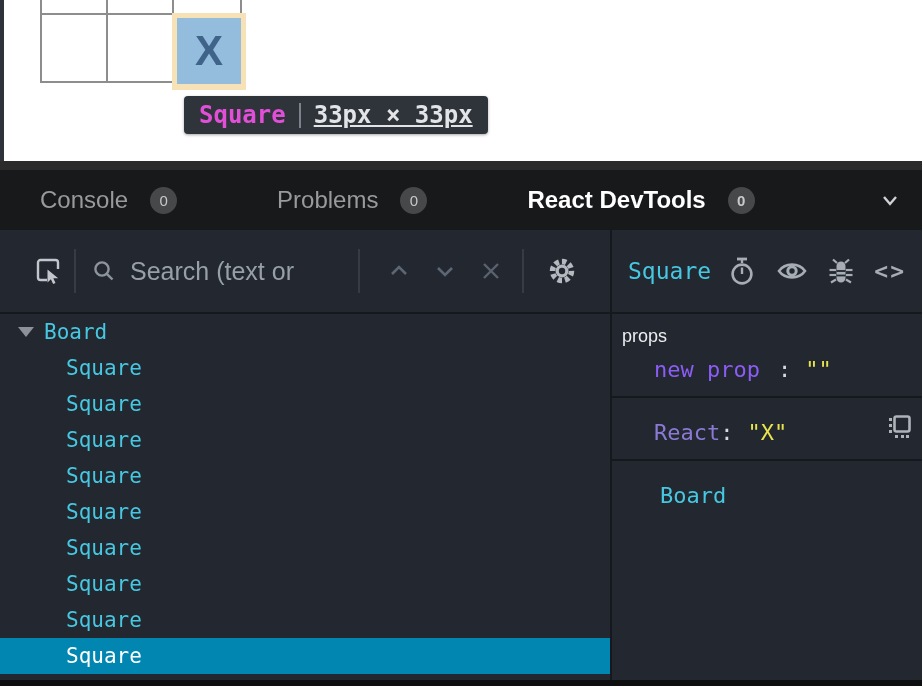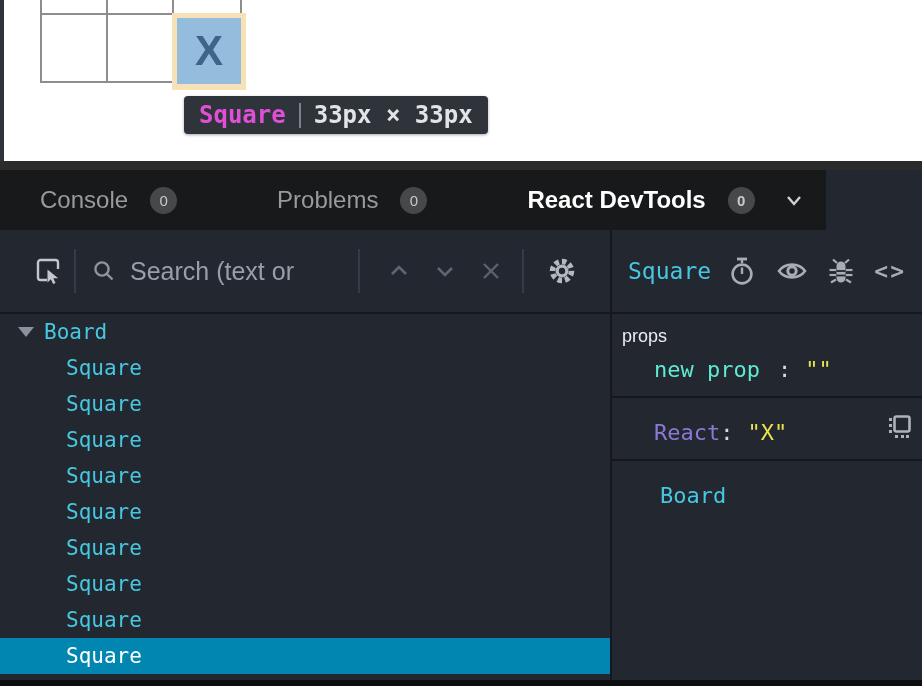--- a/index.html
+++ b/index.html
@@ -20,25 +20,25 @@
             background:var(--highlight-cream,#f7e2b8);}
   .hl-inner{position:absolute;left:5px;top:5px;width:64px;height:66px;
             background:var(--highlight-blue,#93bcdd);display:flex;align-items:center;justify-content:center;
             font-weight:bold;font-size:42px;color:#3f6389;}
   .overlay-tooltip{position:absolute;left:184px;top:96px;height:38px;background:#2f343b;
             border-radius:4px;display:inline-flex;align-items:center;padding:0 15px;
             font-family:"DejaVu Sans Mono",monospace;font-weight:bold;font-size:24px;
             box-shadow:0 1px 3px rgba(0,0,0,.35);}
   .tt-component{color:var(--overlay-magenta,#e14fd8);}
   .tt-divider{width:2px;height:25px;background:#7c828b;margin:0 13px;}
-  .tt-size{color:#e2e4e8;}
+  .tt-size{color:#e2e4e8;text-decoration:underline;}
 
   
   .chrome-strip{position:absolute;left:0;top:161px;width:922px;height:9px;background:#2b2b2b;}
-  .tab-bar{position:absolute;left:0;top:170px;width:826px;height:60px;background:#17191b;
+  .tab-bar{position:absolute;left:0;top:170px;width:922px;height:60px;background:#17191b;
            display:flex;align-items:center;padding-left:40px;gap:100px;box-sizing:border-box;}
   .tab{display:flex;align-items:center;gap:22px;font-size:24px;color:#9a9a9a;cursor:default;}
   .tab.active{color:#ffffff;font-weight:600;}
   .badge{min-width:27px;height:27px;border-radius:50%;background:#47484a;color:#c9c9c9;
          font-size:15px;display:flex;align-items:center;justify-content:center;}
   .tab-chevron{position:absolute;right:18px;top:16px;}
 
   
   .devtools{position:absolute;left:0;top:230px;width:922px;height:450px;display:flex;}
   .tree-pane{width:612px;flex:none;border-right:2px solid #15181d;display:flex;
@@ -64,21 +64,21 @@
   .ip-title{font-family:"DejaVu Sans Mono",monospace;font-size:23px;color:var(--accent-cyan,#46c8e2);}
   .ip-icons{margin-left:auto;display:flex;align-items:center;gap:20px;}
   .code-icon{font-family:"DejaVu Sans Mono",monospace;font-weight:bold;font-size:23px;
              letter-spacing:2px;color:#a7adb5;}
 
   .section{border-bottom:2px solid #15181d;padding:12px 0 14px;position:relative;}
   .section.last{border-bottom:none;}
   .section-title{padding:0 10px;font-size:18px;color:#eceef1;}
   .kv{margin-top:10px;padding-left:42px;font-family:"DejaVu Sans Mono",monospace;
       font-size:22px;white-space:pre;}
-  .k-muted{color:#5eead4;}
+  .k-muted{color:#8b5cf6;}
   .k-purple{color:var(--hook-purple,#8a7ad6);}
   .colon{color:#d6d9de;}
   .colon.spaced{margin:0 14px 0 18px;}
   .colon.tight{margin:0 14px 0 0;}
   .v-yellow{color:var(--value-yellow,#e9e44c);}
   .parse-icon{position:absolute;right:10px;top:16px;}
   .rb-link{margin-top:10px;padding-left:48px;font-family:"DejaVu Sans Mono",monospace;
            font-size:22px;color:var(--accent-cyan,#46c8e2);}
 
   .bottom-bar{position:absolute;left:0;top:680px;width:922px;height:6px;background:#0d0e10;}

